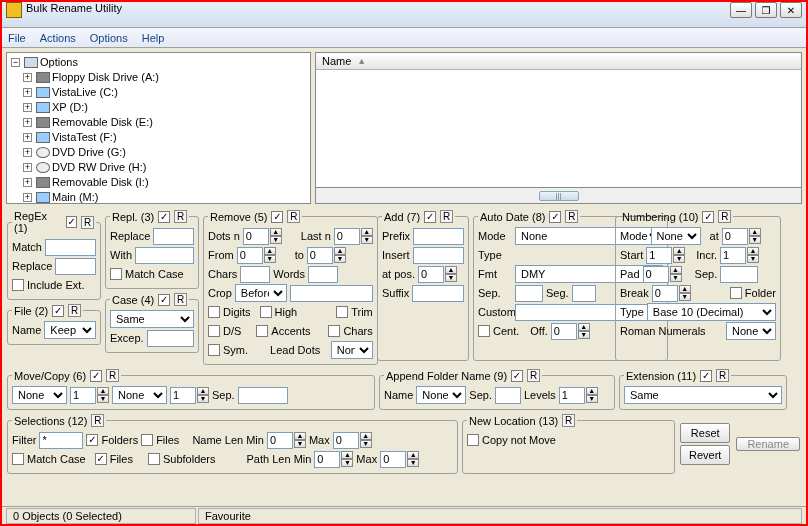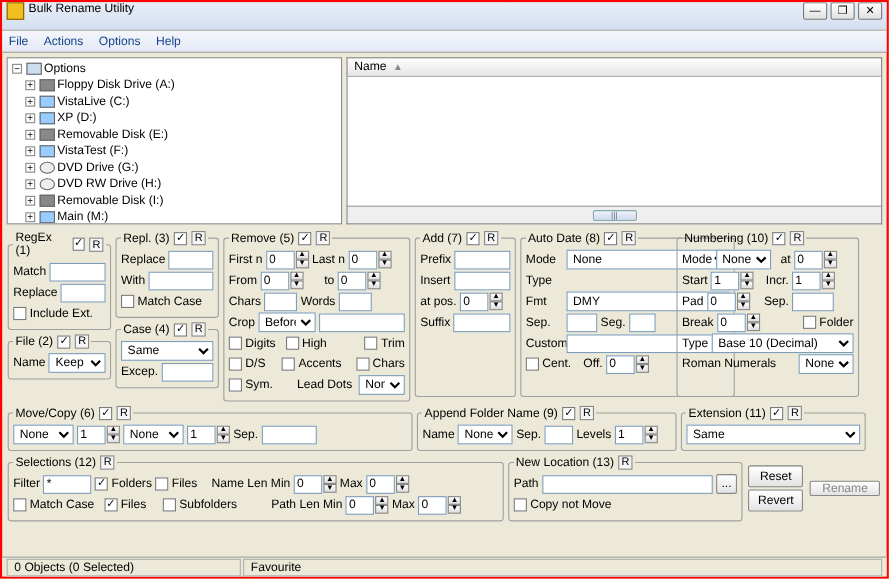--- a/index.html
+++ b/index.html
@@ -212,29 +212,29 @@
   </div>
 
   <div class="stack" style="width:172px">
     <fieldset>
           <legend>
             <span>Remove (5)</span>
             <span class="cb">✓</span>
             <span class="rb">R</span>
           </legend>
       <div class="row">
-            <span class="lbl">First n</span>
-            <span class="spin">
-              <input value="0" style="">
-              <span class="ar">
-                <span>▲</span>
-                <span>▼</span>
-              </span>
-            </span>
-        <span class="lbl" style="margin-left:0">Last n</span>
+            <span class="lbl">Dots n</span>
+            <span class="spin">
+              <input value="0" style="">
+              <span class="ar">
+                <span>▲</span>
+                <span>▼</span>
+              </span>
+            </span>
+        <span class="lbl" style="margin-left:16px">Last n</span>
             <span class="spin">
               <input value="0" style="">
               <span class="ar">
                 <span>▲</span>
                 <span>▼</span>
               </span>
             </span>
           </div>
       <div class="row">
             <span class="lbl">From</span>
@@ -553,36 +553,31 @@
             </span>
           </span>
     </div>
   </fieldset>
   <fieldset style="width:220px">
         <legend>
           <span>New Location (13)</span>
           <span class="rb" style="margin-left:auto">R</span>
         </legend>
     <div class="row">
-          <span class="lbl">Path</span>
-          <input class="tinput flex1" style="">
-          <button class="btn" style="padding:0 4px;height:18px">...</button>
-        </div>
-    <div class="row">
           <span class="cb"></span>
           <span class="lbl">Copy not Move</span>
         </div>
   </fieldset>
   <div class="stack" style="justify-content:center;gap:2px;margin:2px">
     <button class="btn">Reset</button>
     <button class="btn">Revert</button>
   </div>
   <div class="stack" style="justify-content:center;margin:2px">
     <button class="btn big">Rename</button>
   </div>
 </div>
 
 </div>
 
 <div class="status">
-  <span class="cell" style="width:213px">0 Objects (0 Selected)</span>
+  <span class="cell" style="width:190px">0 Objects (0 Selected)</span>
   <span class="cell" style="flex:1">Favourite</span>
 </div>
 
 </body></html>

